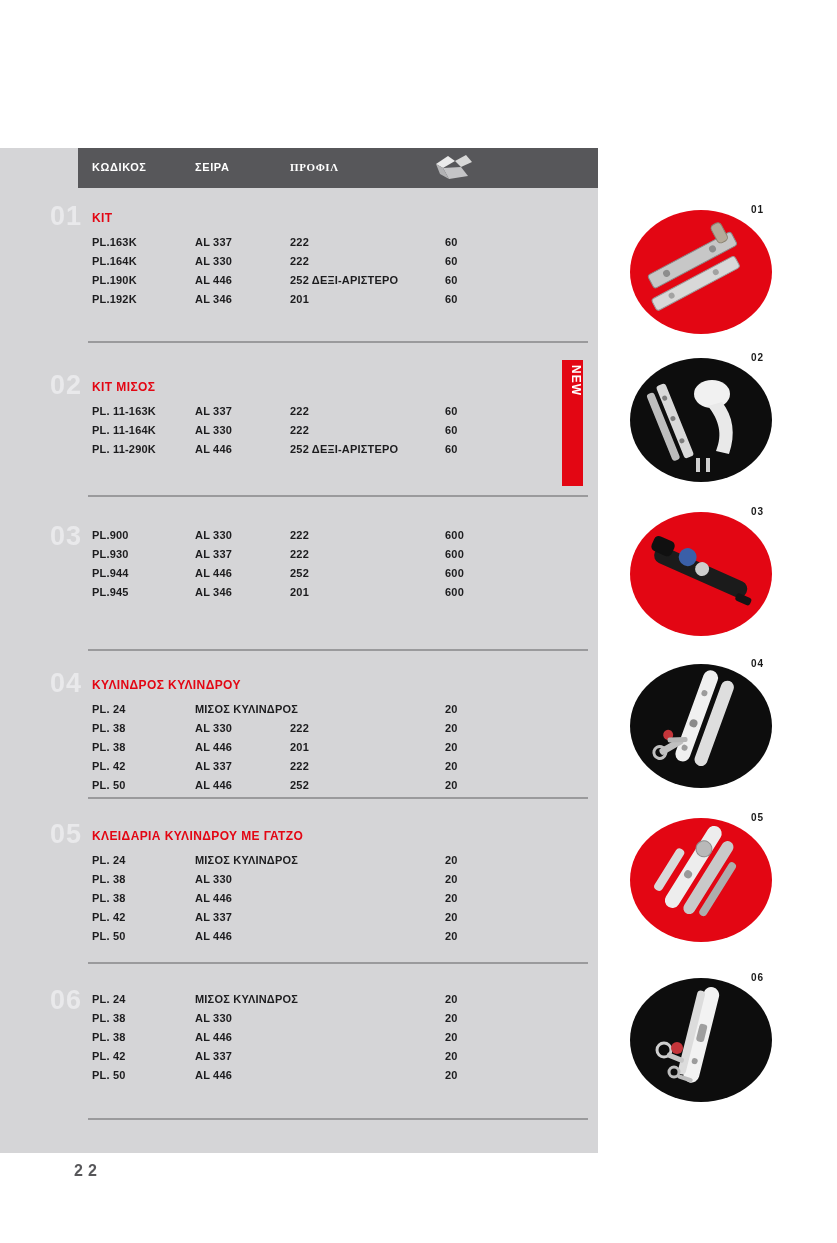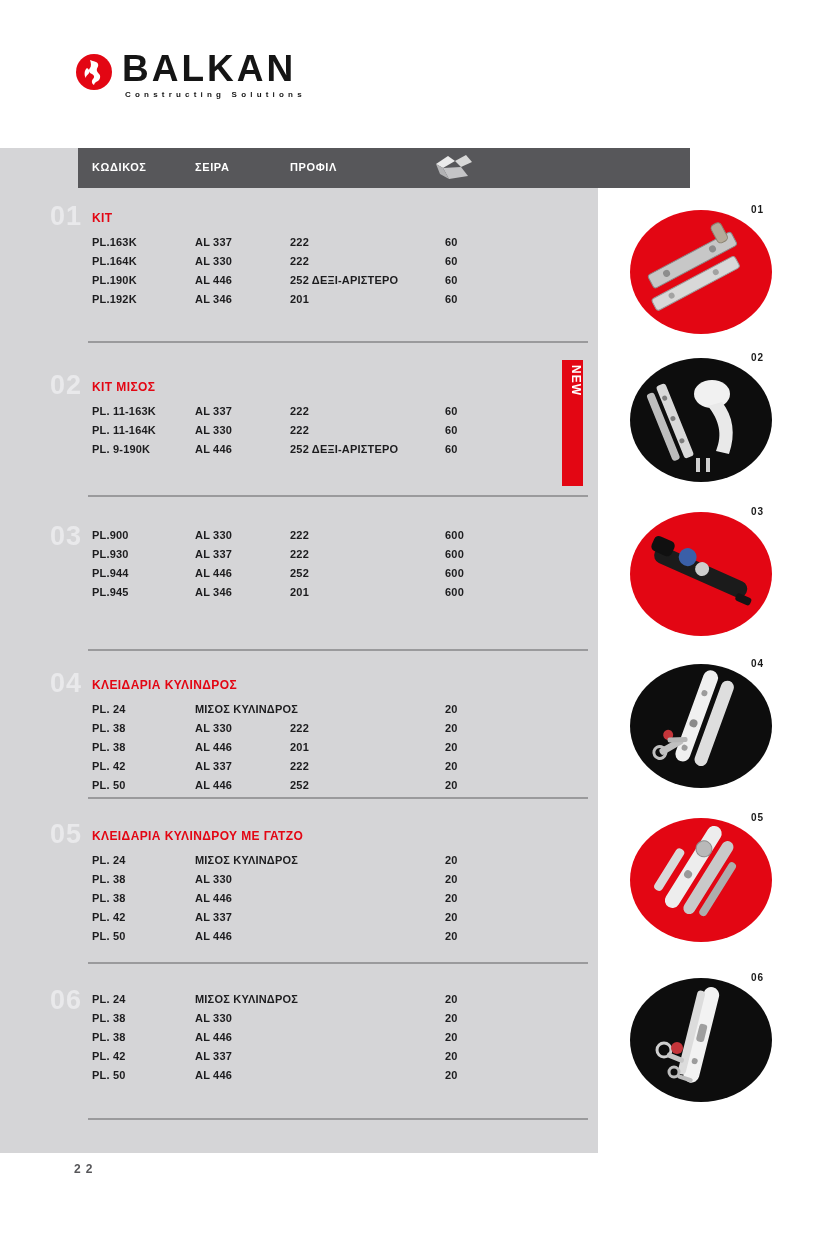--- a/index.html
+++ b/index.html
@@ -18,25 +18,25 @@
     transform:scaleY(1.02);
   }
   .logo-tagline{
     font-size:8px;font-weight:700;color:#151515;letter-spacing:4.2px;margin-top:2px;margin-left:3px;
   }
 
   
   .panel{position:absolute;left:0;top:148px;width:598px;height:1005px;background:#d5d5d7;}
 
   
-  .thead{position:absolute;left:78px;top:0;width:612px;height:40px;background:#57575a;}
+  .thead{position:absolute;left:78px;top:0;width:520px;height:40px;background:#57575a;}
   .thead .h{position:absolute;top:13px;color:#ffffff;font-size:11px;font-weight:700;letter-spacing:0.6px;}
   .h-code{left:14px;}
   .h-series{left:117px;}
-  .h-profile{left:212px;}
+  .h-profile{left:212px;font-family:Liberation Serif, serif;}
   .h-box{position:absolute;left:352px;top:3px;width:46px;height:34px;}
 
   
   .sep{position:absolute;left:88px;width:500px;height:2px;background:#9a9a9c;}
 
   
   .section{position:absolute;left:92px;width:506px;}
   .sec-num{
     position:absolute;left:-42px;top:-4px;font-size:27px;font-weight:700;color:#e9e9eb;
     letter-spacing:1px;
@@ -65,38 +65,27 @@
   .disc.black{background:#0d0d0d;}
   .product .p-num{position:absolute;right:12px;top:0;font-size:10px;font-weight:800;color:#1a1a1a;letter-spacing:1px;}
   .p1{left:630px;top:204px;}
   .p2{left:630px;top:352px;}
   .p3{left:630px;top:506px;}
   .p4{left:630px;top:658px;}
   .p5{left:630px;top:812px;}
   .p6{left:630px;top:972px;}
 
   
-  .page-num{position:absolute;left:74px;top:1162px;font-size:12px;font-weight:700;color:#57575a;letter-spacing:5px;}
+  .page-num{position:absolute;left:74px;top:1162px;font-size:16px;font-weight:700;color:#57575a;letter-spacing:5px;}
 </style>
 </head>
 <body>
 
 <div class="page">
 
-  <div class="logo">
-    <svg class="logo-mark" viewBox="0 0 42 44">
-      <circle cx="20" cy="22" r="18" fill="#e30613"></circle>
-      <path d="M16 10 c4 2 7 1 8 4 c1 3 -2 4 -1 7 c1 3 4 3 3 7 c-1 4 -5 3 -6 7 c-2 -1 -3 -4 -1 -6 c2 -2 1 -4 -1 -5 c-3 -1 -4 -4 -2 -6 c1.5 -1.5 1 -5 0 -8 z" fill="#ffffff"></path>
-      <path d="M13 18 c2 1 3 3 2 5 c-1 2 -3 2 -3 5 c-2 -2 -2 -8 1 -10 z" fill="#ffffff"></path>
-    </svg>
-    <div class="logo-text-wrap">
-      <div class="logo-brand">BALKAN</div>
-      <div class="logo-tagline">Constructing Solutions</div>
-    </div>
-  </div>
 
   <div class="panel">
 
     <div class="thead">
       <span class="h h-code">ΚΩΔΙΚΟΣ</span>
       <span class="h h-series">ΣΕΙΡΑ</span>
       <span class="h h-profile">ΠΡΟΦΙΛ</span>
       <svg class="h-box" viewBox="0 0 46 34">
         <polygon points="6,13 18,5 25,10 13,17" fill="#ebebeb"></polygon>
         <polygon points="25,10 36,4 42,11 31,16" fill="#d8d8d8"></polygon>
@@ -145,21 +134,21 @@
             <span class="c-profile">222</span>
             <span class="c-qty">60</span>
           </div>
           <div class="t-row">
             <span class="c-code">PL. 11-164K</span>
             <span class="c-series">AL 330</span>
             <span class="c-profile">222</span>
             <span class="c-qty">60</span>
           </div>
           <div class="t-row">
-            <span class="c-code">PL. 9-190K</span>
+            <span class="c-code">PL. 11-290K</span>
             <span class="c-series">AL 446</span>
             <span class="c-profile">252 ΔΕΞΙ-ΑΡΙΣΤΕΡΟ</span>
             <span class="c-qty">60</span>
           </div>
         </div>
     </div>
     <div class="section" style="top:377px">
       <span class="sec-num">03</span>
       <div>
           <div class="t-row">
@@ -183,21 +172,21 @@
           <div class="t-row">
             <span class="c-code">PL.945</span>
             <span class="c-series">AL 346</span>
             <span class="c-profile">201</span>
             <span class="c-qty">600</span>
           </div>
         </div>
     </div>
     <div class="section" style="top:524px">
       <span class="sec-num">04</span>
-      <div class="sec-title">ΚΛΕΙΔΑΡΙΑ ΚΥΛΙΝΔΡΟΣ</div>
+      <div class="sec-title">ΚΥΛΙΝΔΡΟΣ ΚΥΛΙΝΔΡΟΥ</div>
       <div>
           <div class="t-row">
             <span class="c-code">PL. 24</span>
             <span class="c-series">ΜΙΣΟΣ ΚΥΛΙΝΔΡΟΣ</span>
             <span class="c-profile"></span>
             <span class="c-qty">20</span>
           </div>
           <div class="t-row">
             <span class="c-code">PL. 38</span>
             <span class="c-series">AL 330</span>

